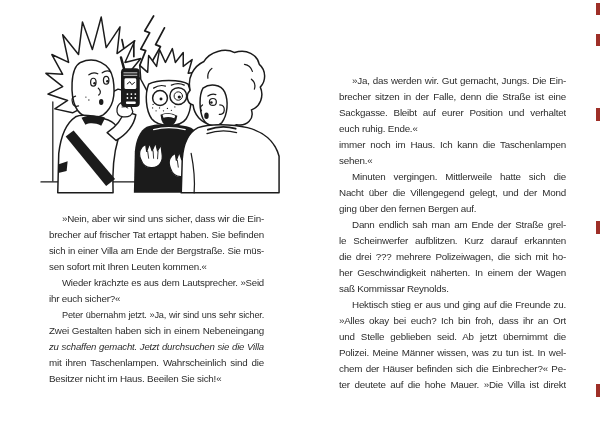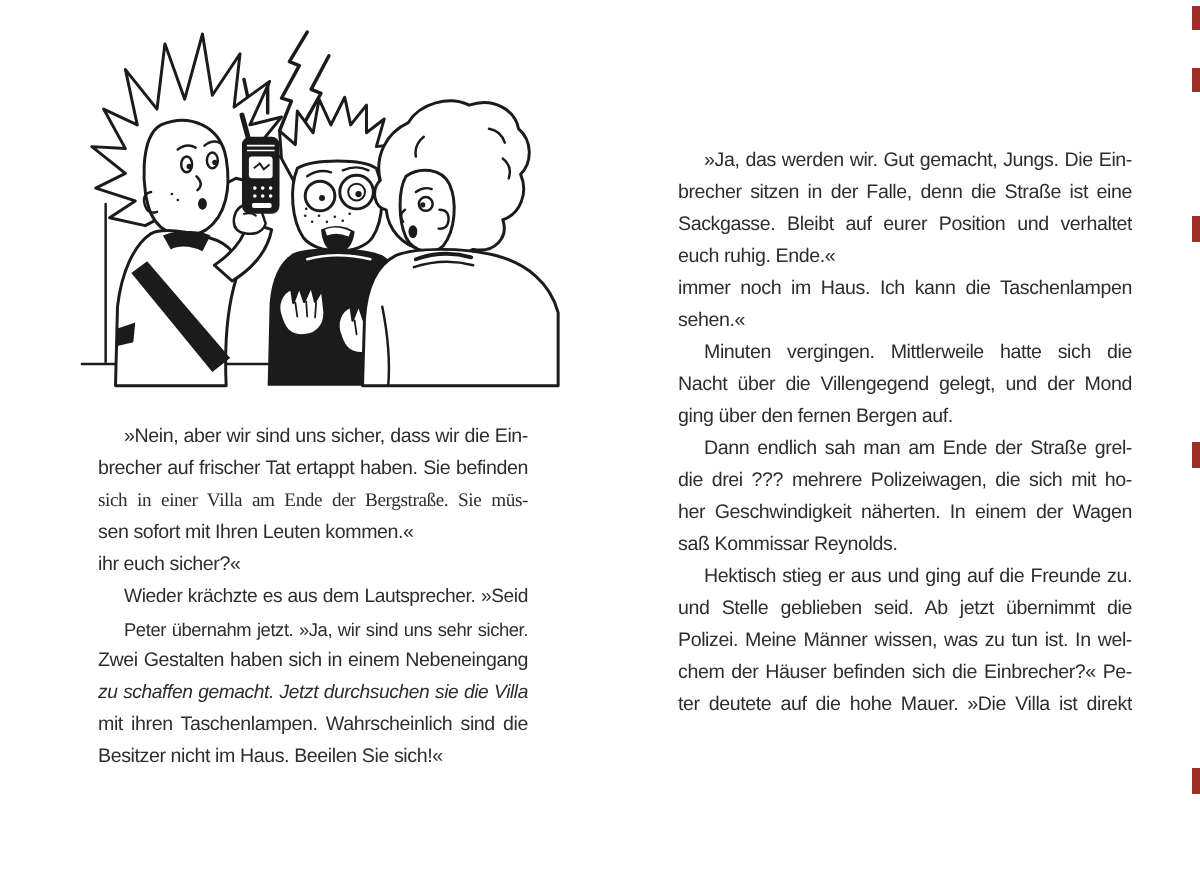--- a/index.html
+++ b/index.html
@@ -121,26 +121,26 @@
             <circle cx="197" cy="188" r="1.8"></circle>
           <rect x="178" y="195" width="20" height="5" rx="2"></rect>
         </g>
       </g>
     </svg>
 
     <div class="textcol left">
         <div class="para">
           <div class="line first">»Nein, aber wir sind uns sicher, dass wir die Ein-</div>
           <div class="line">brecher auf frischer Tat ertappt haben. Sie befinden</div>
-          <div class="line" style="font-size: 9.6px; font-family: Liberation Serif, serif;">sich in einer Villa am Ende der Bergstraße. Sie müs-</div>
+          <div class="line" style="font-size: 9.6px;">sich in einer Villa am Ende der Bergstraße. Sie müs-</div>
           <div class="line natural">sen sofort mit Ihren Leuten kommen.«</div>
         </div>
         <div class="para">
+          <div class="line first" style="font-size: 9.6px;">Wieder krächzte es aus dem Lautsprecher. »Seid</div>
           <div class="line natural">ihr euch sicher?«</div>
-          <div class="line first" style="font-size: 9.6px;">Wieder krächzte es aus dem Lautsprecher. »Seid</div>
         </div>
         <div class="para">
           <div class="line first" style="font-size: 9.2px;">Peter übernahm jetzt. »Ja, wir sind uns sehr sicher.</div>
           <div class="line">Zwei Gestalten haben sich in einem Nebeneingang</div>
           <div class="line" style="font-size: 9.6px; font-style: italic;">zu schaffen gemacht. Jetzt durchsuchen sie die Villa</div>
           <div class="line">mit ihren Taschenlampen. Wahrscheinlich sind die</div>
           <div class="line natural">Besitzer nicht im Haus. Beeilen Sie sich!«</div>
         </div>
       </div>
     <div class="pagenum left-num">24</div>
@@ -158,26 +158,28 @@
           <div class="line">immer noch im Haus. Ich kann die Taschenlampen</div>
           <div class="line natural">sehen.«</div>
         </div>
         <div class="para">
           <div class="line first">Minuten vergingen. Mittlerweile hatte sich die</div>
           <div class="line">Nacht über die Villengegend gelegt, und der Mond</div>
           <div class="line natural">ging über den fernen Bergen auf.</div>
         </div>
         <div class="para">
           <div class="line first">Dann endlich sah man am Ende der Straße grel-</div>
+          <div class="line">le Scheinwerfer aufblitzen. Kurz darauf erkannten</div>
           <div class="line">die drei ??? mehrere Polizeiwagen, die sich mit ho-</div>
           <div class="line">her Geschwindigkeit näherten. In einem der Wagen</div>
           <div class="line natural">saß Kommissar Reynolds.</div>
         </div>
         <div class="para">
           <div class="line first">Hektisch stieg er aus und ging auf die Freunde zu.</div>
+          <div class="line">»Alles okay bei euch? Ich bin froh, dass ihr an Ort</div>
           <div class="line">und Stelle geblieben seid. Ab jetzt übernimmt die</div>
           <div class="line">Polizei. Meine Männer wissen, was zu tun ist. In wel-</div>
           <div class="line">chem der Häuser befinden sich die Einbrecher?« Pe-</div>
           <div class="line">ter deutete auf die hohe Mauer. »Die Villa ist direkt</div>
         </div>
       </div>
     <div class="pagenum right-num">25</div>
   </div>
 
   <div id="edge-markers">

